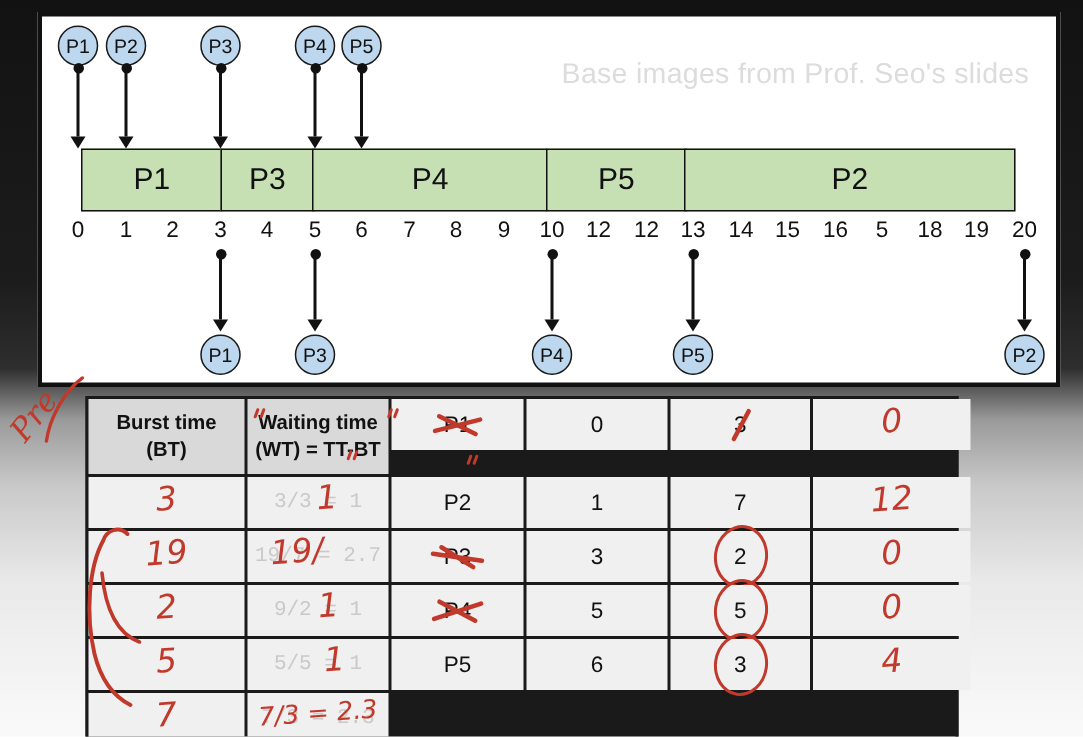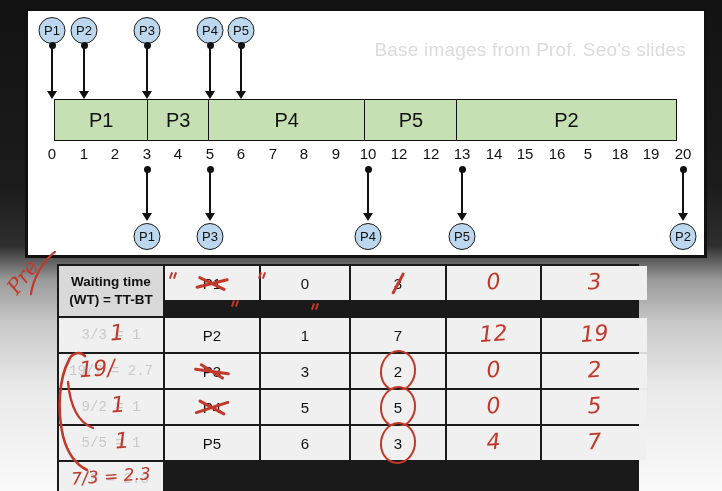--- a/index.html
+++ b/index.html
@@ -195,20 +195,22 @@
 
 <div class="annot">
   <span>Pre</span>
   <svg class="ink" width="52" height="16" style="left:8px; top:16px;">
     <path d="M2,13 C16,5 36,2 50,6" stroke="#c0392b" stroke-width="2.2" fill="none" stroke-linecap="round"></path>
   </svg>
 </div>
 
 <div class="sched-table">
 
+  <div class="hcell">Burst time
+(BT)</div>
   <div class="hcell">Waiting time
 (WT) = TT-BT</div>
 
   <div class="cell">
     <span>P1</span>
     <span class="strike" style="width:34px; transform:rotate(-14deg);"></span>
     <span class="strike" style="width:30px; transform:rotate(26deg);"></span>
   </div>
   <div class="cell">0</div>
   <div class="cell">

